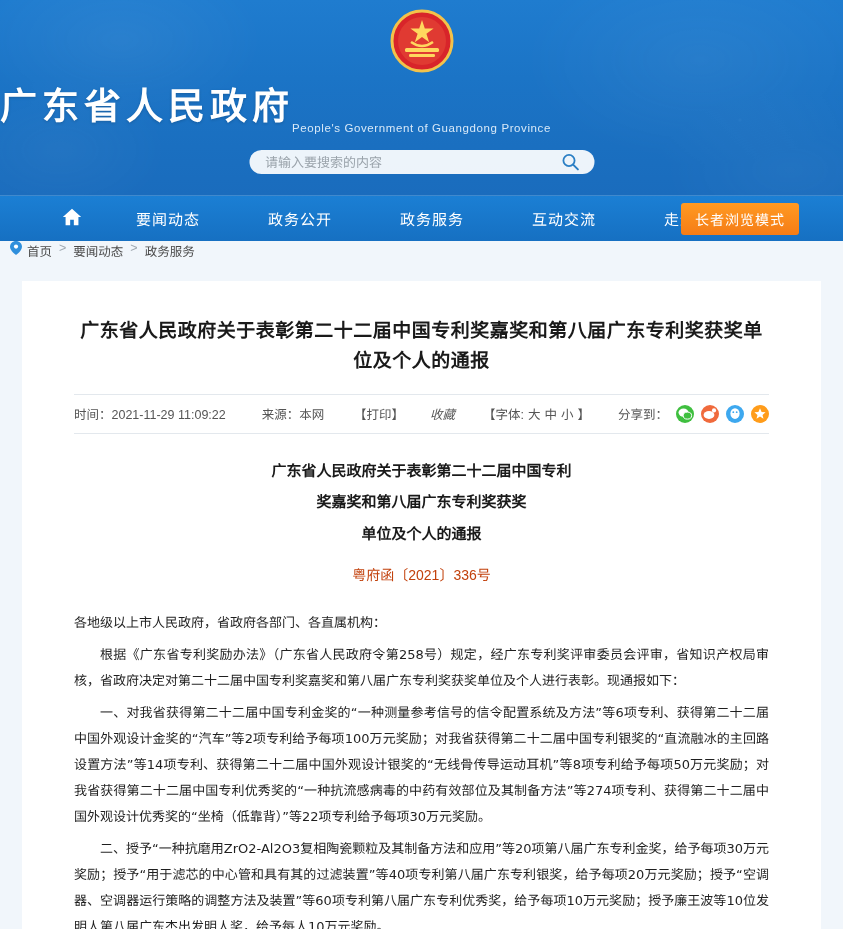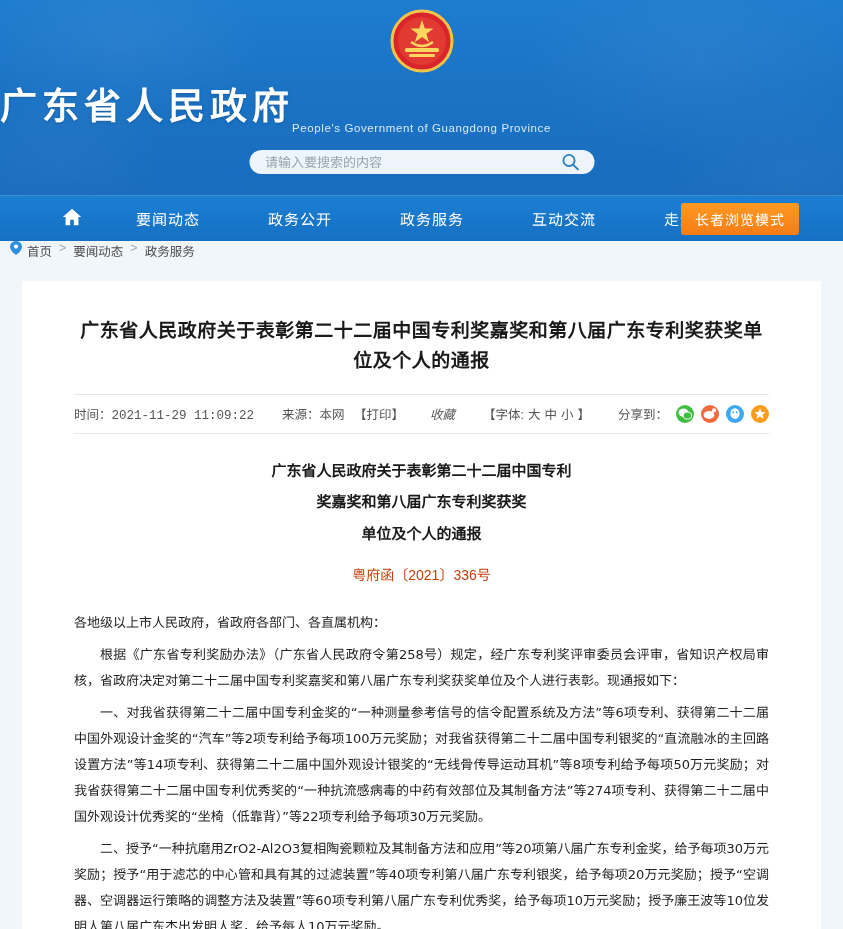--- a/index.html
+++ b/index.html
@@ -133,21 +133,21 @@
     font-family: "DejaVu Sans", "Liberation Sans", sans-serif;
   }
   .meta {
     border-top: 1px solid #e3e8ed;
     border-bottom: 1px solid #e3e8ed;
     height: 40px;
     display: flex; align-items: center;
     font-size: 12.5px; color: #555;
     margin-bottom: 22px;
   }
-  .meta .m-time { margin-right: 28px; font-family: Liberation Mono, monospace; }
+  .meta .m-time { margin-right: 36px; }
   .meta .m-source { margin-right: auto; }
   .meta .m-print { margin-right: 26px; }
   .meta .m-fav { margin-right: 26px; font-style: italic; }
   .meta .m-font { margin-right: 26px; }
   .meta .m-font span { margin: 0 2px; }
   .meta .m-share { margin-right: 8px; }
   .share-icons { display: flex; gap: 7px; align-items: center; }
   .share-icons .si { width: 18px; height: 18px; border-radius: 50%; display:inline-block; }
   .si-wechat { background: #3fbf3f; }
   .si-weibo  { background: #f06a3c; }

